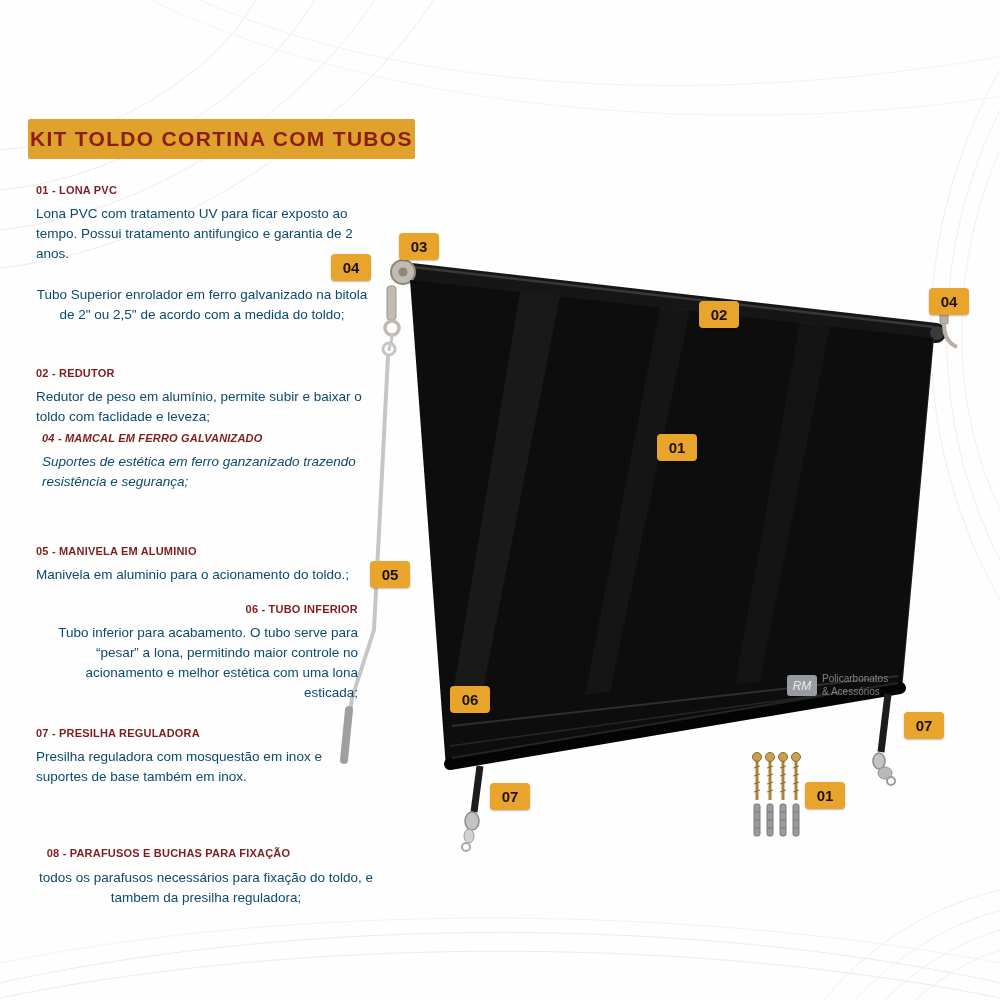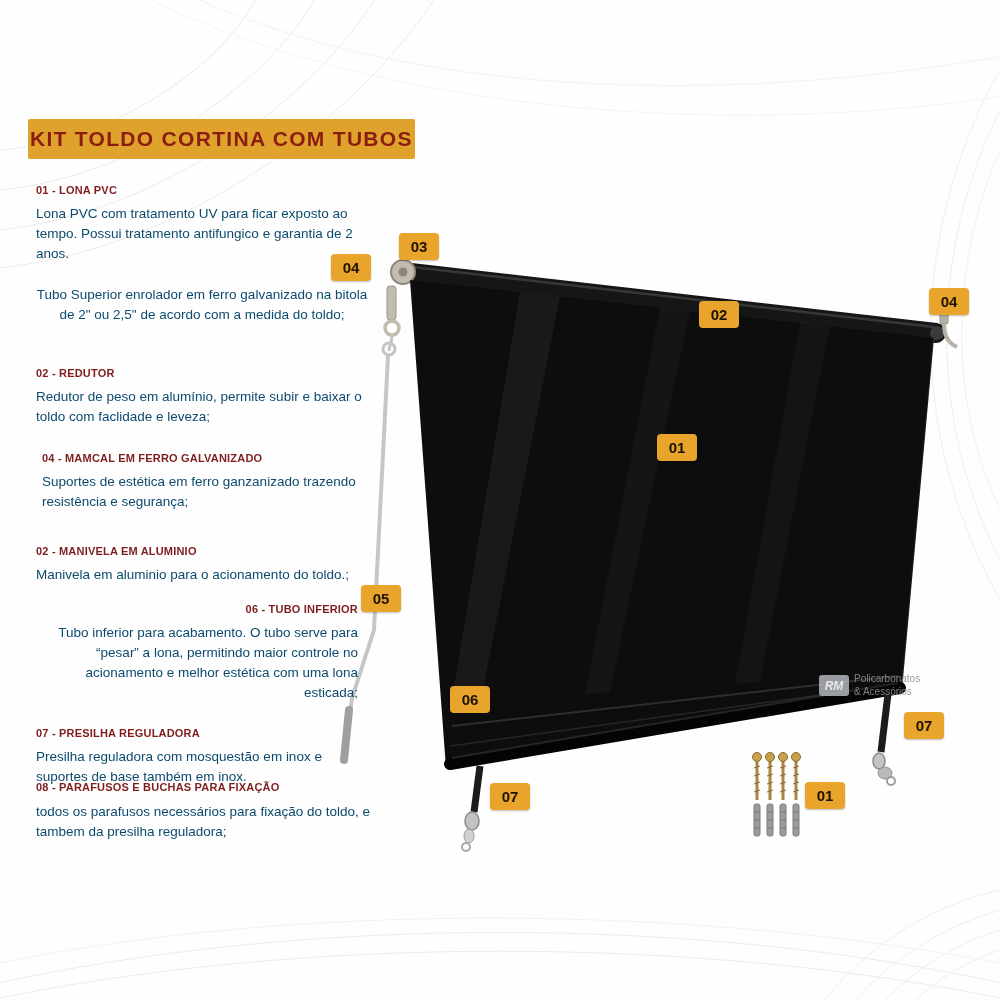--- a/index.html
+++ b/index.html
@@ -22,53 +22,53 @@
   .item{position:absolute;left:36px;width:332px;z-index:2;}
   .item h3{
     margin:0 0 8px 0;font-size:11px;font-weight:700;color:#7f1d1d;
     letter-spacing:.2px;
   }
   .item p{margin:0;font-size:13.5px;line-height:1.48;color:#0c4a6e;}
   .i1{top:184px;}
   .i2{top:279px;}
   .i2 p{margin-top:6px;text-align:center;}
   .i3{top:367px;}
-  .i4{top:452px;left:42px;}
+  .i4{top:432px;left:42px;font-style:italic;}
   .i4 p{margin-top:4px;}
   .i5{top:545px;}
   .i6{top:603px;width:322px;text-align:right;}
   .i7{top:727px;}
-  .i8{top:780px;width:340px;}
+  .i8{top:846px;width:340px;text-align:center;}
   .i8 h3{max-width:265px;line-height:1.45;margin-bottom:6px;}
 
   .badge{
     position:absolute;z-index:3;width:40px;height:27px;
     background:#e9a42b;color:#1c1206;border-radius:4px;
     font-size:15px;font-weight:700;text-align:center;line-height:27px;
     box-shadow:0 1px 2px rgba(0,0,0,.25);
   }
   .b03{left:399px;top:233px;}
   .b04L{left:331px;top:254px;}
   .b02{left:699px;top:301px;}
   .b04R{left:929px;top:288px;}
   .b01{left:657px;top:434px;}
-  .b05{left:361px;top:561px;margin-top:24px;}
+  .b05{left:370px;top:561px;}
   .b06{left:450px;top:686px;}
   .b07L{left:490px;top:783px;}
   .b07R{left:904px;top:712px;}
   .b08{left:805px;top:782px;}
 
   .watermark{
     position:absolute;left:787px;top:673px;z-index:2;
     display:flex;align-items:center;gap:5px;opacity:.9;
   }
   .wm-logo{
     width:30px;height:21px;background:#a8acb1;border-radius:3px;
-    color:#ffffff;font-weight:700;font-style:italic;font-size:12px;
-    display:flex;align-items:center;justify-content:center;margin-left:32px;
+    color:#ffffff;font-weight:400;font-style:italic;font-size:12px;
+    display:flex;align-items:center;justify-content:center;
   }
   .wm-text{font-size:10px;color:#8d9196;line-height:1.25;}
 </style>
 </head>
 <body>
 
 <div class="page">
 
   <svg class="bg-decor" width="1000" height="1000" viewBox="0 0 1000 1000">
     <g fill="none" stroke="#ececec" stroke-width="1">
@@ -212,21 +212,21 @@
   </div>
   <div class="item i3">
     <h3>02 - REDUTOR</h3>
     <p>Redutor de peso em alumínio, permite subir e baixar o toldo com faclidade e leveza;</p>
   </div>
   <div class="item i4">
     <h3>04 - MAMCAL  EM FERRO GALVANIZADO</h3>
     <p>Suportes de estética em ferro ganzanizado trazendo resistência e segurança;</p>
   </div>
   <div class="item i5">
-    <h3>02 - MANIVELA EM ALUMINIO</h3>
+    <h3>05 - MANIVELA EM ALUMINIO</h3>
     <p>Manivela em aluminio para o acionamento do toldo.;</p>
   </div>
   <div class="item i6">
     <h3>06 - TUBO INFERIOR</h3>
     <p>Tubo inferior para acabamento. O tubo serve para “pesar” a lona, permitindo maior controle no acionamento e melhor estética com uma lona esticada;</p>
   </div>
   <div class="item i7">
     <h3>07 - PRESILHA REGULADORA</h3>
     <p>Presilha reguladora com mosquestão em inox e suportes de base também em inox.</p>
   </div>

